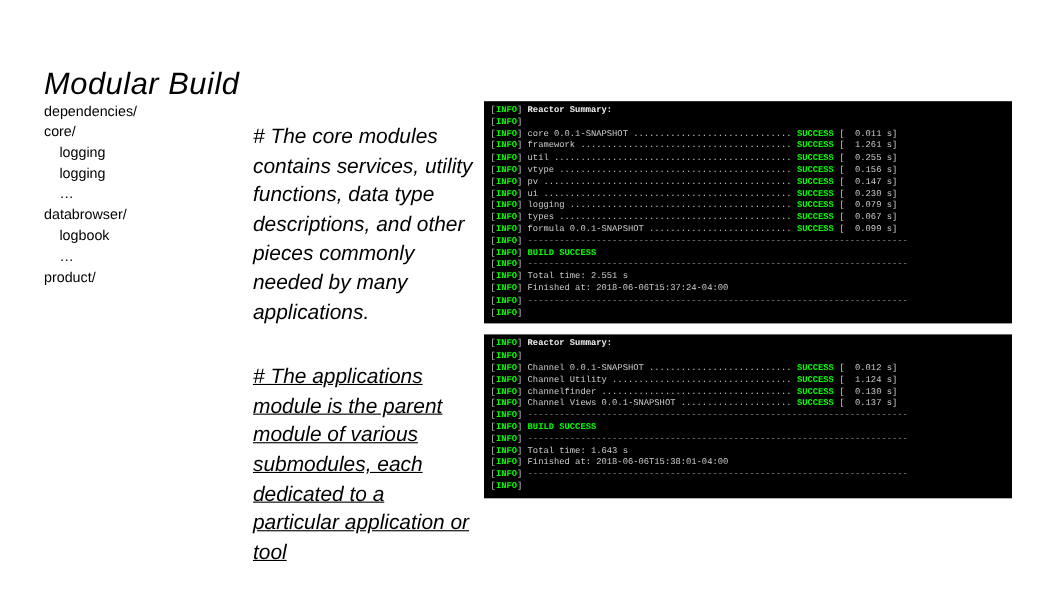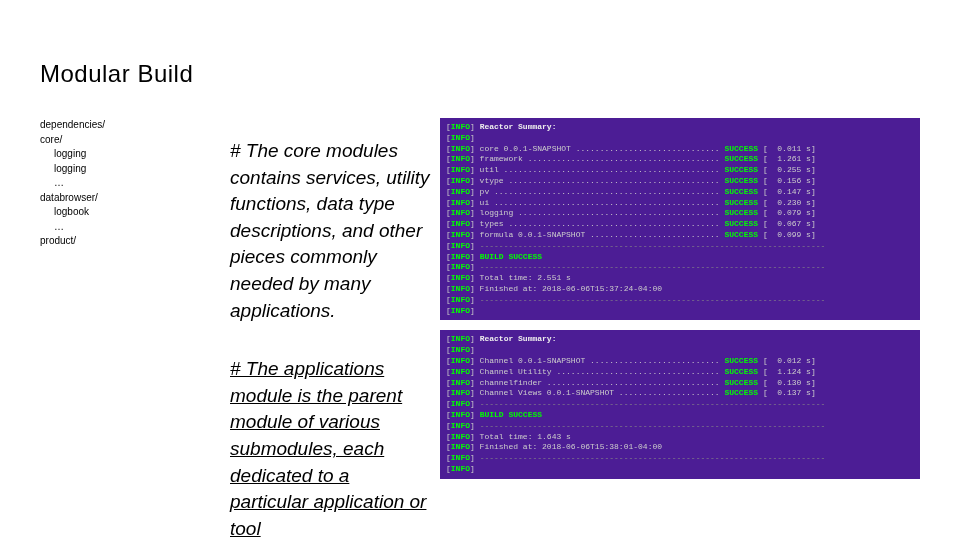--- a/index.html
+++ b/index.html
@@ -6,52 +6,52 @@
   body {
     width: 960px;
     height: 540px;
     background: #fff;
     font-family: "Segoe UI", Arial, sans-serif;
     color: #000;
     padding: 60px 40px 20px 40px;
     position: relative;
   }
   .title {
-    font-size: 24px;
+    font-size: 28px;
     font-weight: 400;
-    margin-bottom: 30px;
     letter-spacing: 0.5px;
+    font-style: italic;
   }
   .content-row {
     display: flex;
     flex-direction: row;
     gap: 10px;
   }
   .col-tree {
     width: 180px;
-    font-size: 10px;
+    font-size: 13px;
     line-height: 1.45;
   }
   .col-tree .indent { padding-left: 14px; }
   .col-desc {
     width: 200px;
     font-size: 19px;
     line-height: 1.4;
     font-style: italic;
     padding-top: 20px;
   }
   .col-desc .para2 { margin-top: 32px; text-decoration: underline; }
   .col-term {
     flex: 1;
     display: flex;
     flex-direction: column;
     gap: 10px;
   }
   .term {
-    background: #4c1d95;
+    background: #000000;
     color: #ccc;
     font-family: "Courier New", monospace;
     font-size: 8px;
     line-height: 1.35;
     padding: 4px 6px;
     white-space: pre;
     overflow: hidden;
   }
   .term .g { color: #00ff00; font-weight: bold; }
   .term .w { color: #eee; font-weight: bold; }

